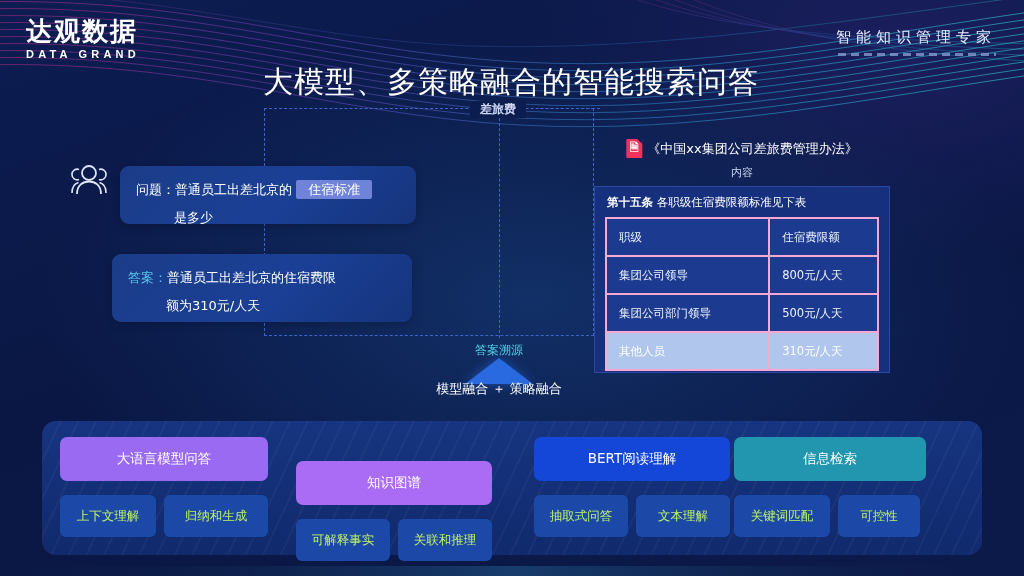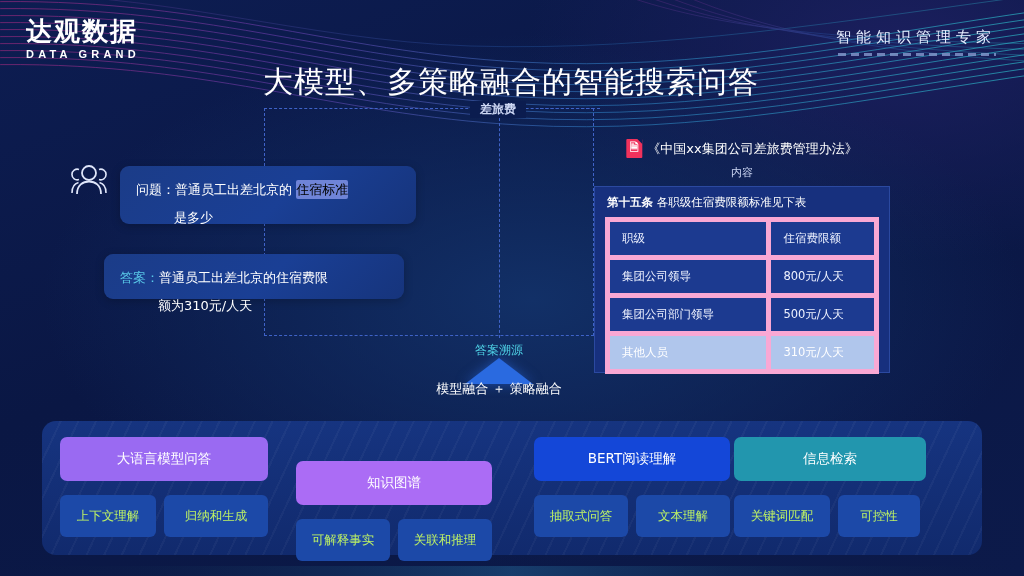--- a/index.html
+++ b/index.html
@@ -85,25 +85,25 @@
     border-radius: 9px;
     background: linear-gradient(135deg, #1b3c88 0%, #1a3f95 55%, #16347c 100%);
     color: #ffffff;
     font-size: 13px;
     line-height: 28px;
     padding: 10px 16px;
     font-family: "DejaVu Sans", "Liberation Sans", sans-serif;
     box-shadow: 0 2px 10px rgba(0,0,0,.22);
   }
   .bubble.question { left: 120px; top: 166px; width: 296px; height: 58px; }
-  .bubble.answer   { left: 104px; top: 254px; width: 300px; height: 45px; }
+  .bubble.answer   { left: 112px; top: 254px; width: 300px; height: 68px; }
   .lbl-a { color: #59c8e8; }
   .hl {
-    background: #6f84d8; color: #000000;
-    padding: 2px 0; border-radius: 2px;
+    background: #6f84d8; color: #ffffff;
+    padding: 2px 12px; border-radius: 2px;
   }
   .bubble .l2 { display: block; padding-left: 38px; }
 
   
   .src-label {
     position: absolute; left: 499px; top: 342px; transform: translateX(-50%);
     font-size: 12px; color: #4fd2e6; white-space: nowrap;
     font-family: "DejaVu Sans", "Liberation Sans", sans-serif;
   }
   .arrow-up {
@@ -156,21 +156,21 @@
     font-size: 11.5px; color: #ffffff;
     font-family: "DejaVu Sans", "Liberation Sans", sans-serif;
   }
   .doc-heading b { font-weight: bold; }
   .doc-table {
     margin: 0 10px; width: calc(100% - 20px);
     border-collapse: collapse;
     table-layout: fixed;
   }
   .doc-table td {
-    border: 5px solid #f9a8d4;
+    border: 2px solid #f9a8d4;
     height: 38px;
     padding: 0 12px;
     font-size: 11.5px;
     color: #eef2ff;
     font-family: "DejaVu Sans", "Liberation Sans", sans-serif;
     background: #1c3a90;
   }
   .doc-table td.c1 { width: 60%; }
   .doc-table tr.head td { background: #1c3a90; }
   .doc-table tr.hlrow td { background: #b0c6ec; color: #ffffff; }

